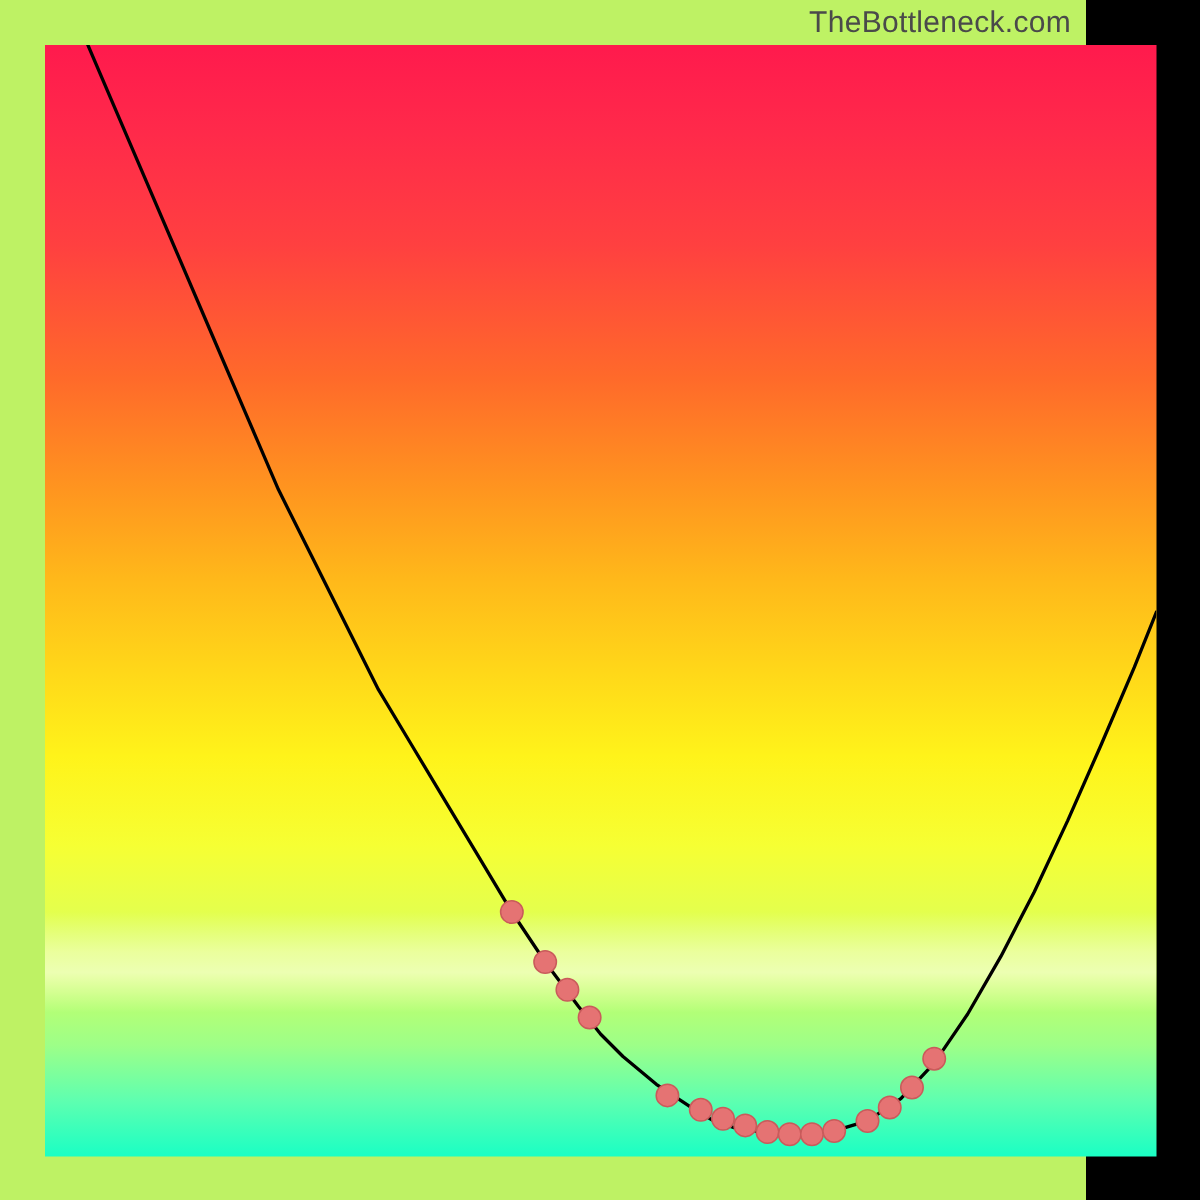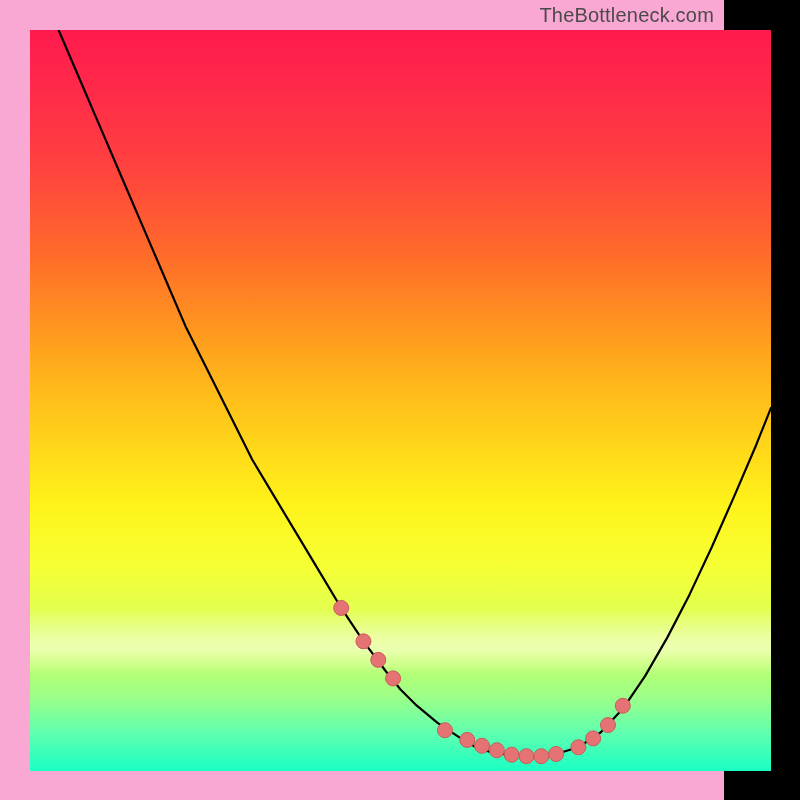--- a/index.html
+++ b/index.html
@@ -8,21 +8,21 @@
     width: 800px;
     height: 800px;
     background: #000;
     overflow: hidden;
     font-family: Arial, Helvetica, sans-serif;
   }
   .stage {
     position: relative;
     width: 724px;
     height: 800px;
-    background: #f9a8d4;
+    background: #bef264;
   }
   .watermark {
     position: absolute;
     top: 4px;
     right: 10px;
     color: #4a4a4a;
     font-size: 20px;
     font-weight: 500;
     letter-spacing: 0.2px;
     z-index: 10;

